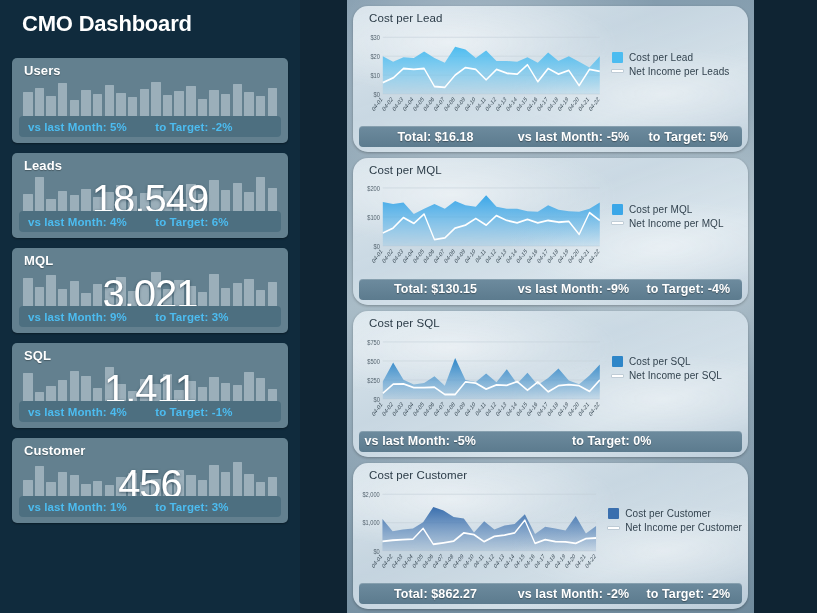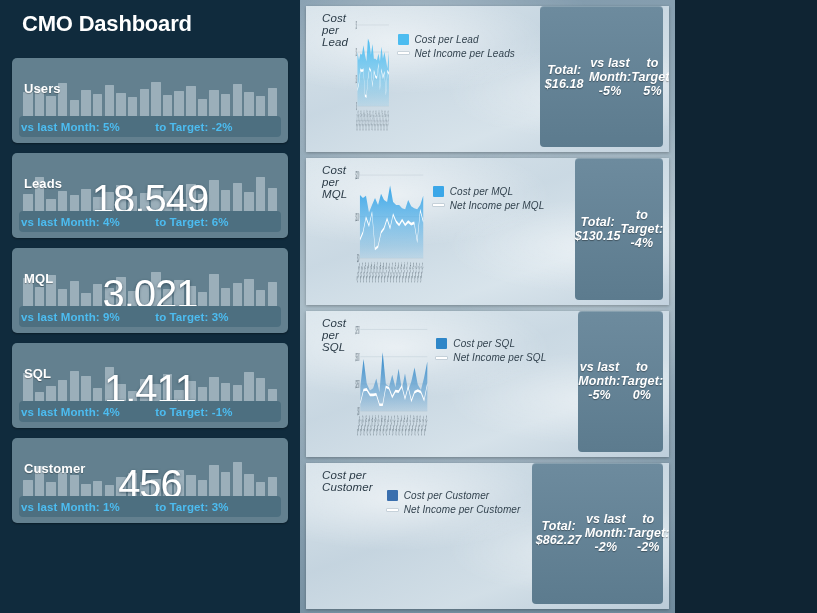--- a/index.html
+++ b/index.html
@@ -5,23 +5,24 @@
 <style>
   * { box-sizing: border-box; margin: 0; padding: 0; }
   html, body {
     width: 817px; height: 613px;
     overflow: hidden;
     font-family: "Liberation Sans", sans-serif;
     background: #0f2433;
   }
   #dashboard {
     position: relative;
-    width: 662px; height: 613px;
+    width: 754px; height: 613px;
     display: flex;
     background: #0f2433;
+    gap: 47px;
   }
 
   
   #sidebar {
     position: relative;
     width: 300px;
     height: 613px;
     background: #102b3d;
     padding: 0;
     flex: 0 0 300px;
@@ -50,21 +51,21 @@
     background: #63808f;
     overflow: hidden;
     box-shadow: 0 1px 2px rgba(0,0,0,.35);
   }
   .kpi-label {
     position: relative;
     z-index: 4;
     color: #ffffff;
     font-size: 13px;
     font-weight: bold;
-    padding: 23px 0 0 12px;
+    padding: 5px 0 0 12px;
     letter-spacing: 0.1px;
     text-shadow: 0 1px 1px rgba(0,0,0,.3);
   }
   .kpi-spark {
     position: absolute;
     left: 10px; right: 10px;
     top: 24px;
     height: 44px;
     display: flex;
     align-items: flex-end;
@@ -100,51 +101,50 @@
     background: #4d6f80;
     display: flex;
     align-items: center;
   }
   .kpi-footer span {
     color: #4cbcf0;
     font-size: 11.5px;
     font-weight: bold;
     letter-spacing: 0.1px;
   }
-  .kpi-footer .f-left  { flex: 0 0 52%; padding-left: 2px; }
+  .kpi-footer .f-left  { flex: 0 0 52%; padding-left: 9px; }
   .kpi-footer .f-right { flex: 1 1 auto; }
 
   
   #right {
     position: relative;
     flex: 1 1 auto;
     height: 613px;
     padding: 6px 6px 4px 6px;
     display: flex;
     flex-direction: column;
     gap: 6px;
     background:
       radial-gradient(ellipse 70% 40% at 30% 10%, rgba(255,255,255,.34), rgba(255,255,255,0) 70%),
       radial-gradient(ellipse 60% 35% at 80% 40%, rgba(255,255,255,.26), rgba(255,255,255,0) 70%),
       radial-gradient(ellipse 80% 30% at 50% 78%, rgba(255,255,255,.20), rgba(255,255,255,0) 72%),
       linear-gradient(170deg, #7d97aa 0%, #8fa6b5 22%, #a9bcc7 45%, #8ba2b2 68%, #6f8a9c 100%);
   }
   .chart-panel {
     position: relative;
     flex: 1 1 0;
-    border-radius: 0;
+    border-radius: 15px;
     background:
       radial-gradient(ellipse 60% 50% at 25% 25%, rgba(255,255,255,.55), rgba(255,255,255,0) 70%),
       radial-gradient(ellipse 55% 45% at 78% 60%, rgba(255,255,255,.40), rgba(255,255,255,0) 70%),
       linear-gradient(160deg, rgba(226,236,242,.88) 0%, rgba(208,222,232,.86) 40%, rgba(222,233,240,.88) 70%, rgba(199,214,226,.86) 100%);
     box-shadow: 0 1px 3px rgba(0,0,0,.28);
     overflow: hidden;
     display: flex;
-    flex-direction: row;
-    font-style: italic;
+    flex-direction: column;
   }
   .chart-title {
     color: #2b3b47;
     font-size: 11.5px;
     padding: 6px 0 0 16px;
     letter-spacing: 0.1px;
   }
   .chart-body {
     position: relative;
     flex: 1 1 auto;
@@ -489,20 +489,21 @@
               <span class="legend-text">Cost per MQL</span>
             </div>
             <div class="legend-row">
               <span class="legend-line" style="background: rgb(255, 255, 255);"></span>
               <span class="legend-text">Net Income per MQL</span>
             </div>
           </div>
         </div>
         <div class="chart-footer">
           <span class="c-total">Total: $130.15</span>
+          <span class="c-month">vs last Month: -9%</span>
           <span class="c-target">to Target: -4%</span>
         </div>
       </div>
       <div class="chart-panel">
         <div class="chart-title">Cost per SQL</div>
         <div class="chart-body">
           <div class="plot-wrap">
             <svg viewBox="0 0 350 108" preserveAspectRatio="none">
               <line x1="34" x2="344" y1="74" y2="74" class="gridline"></line>
               <text x="30" y="77" text-anchor="end" class="ax-label">$0</text>

